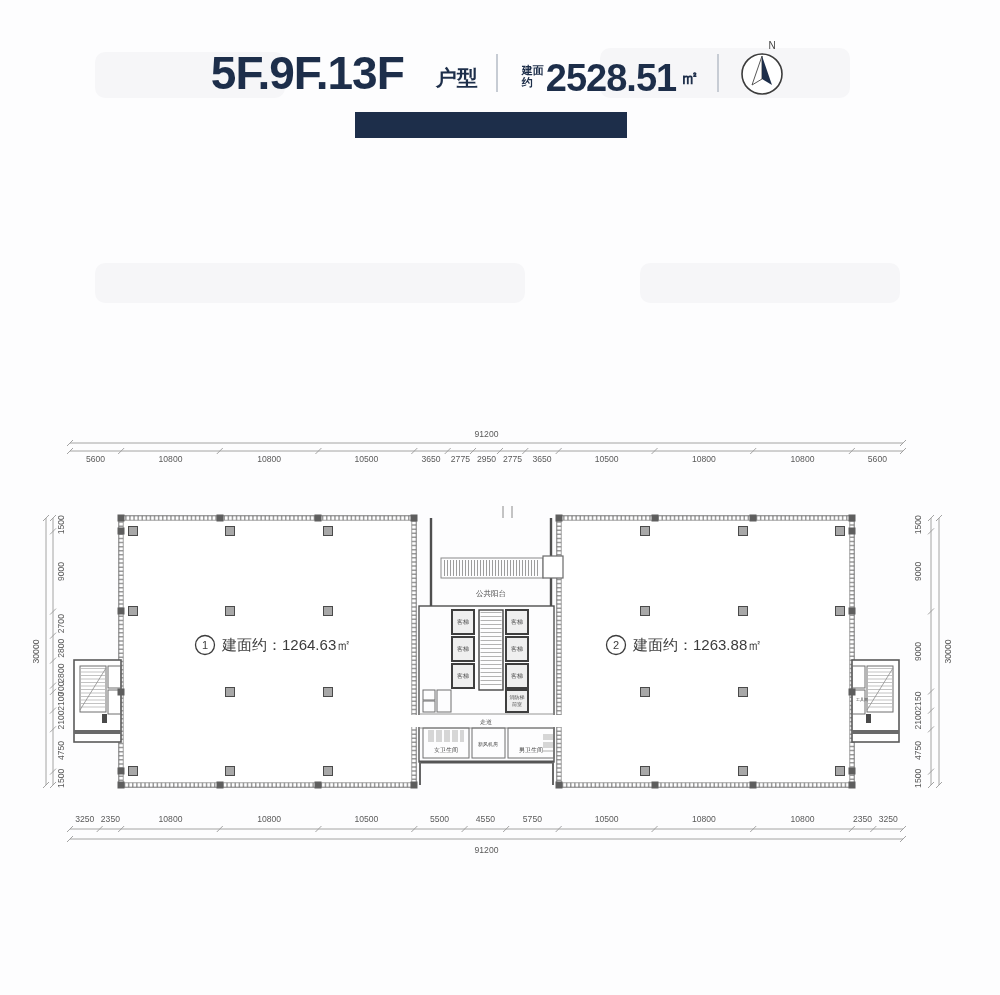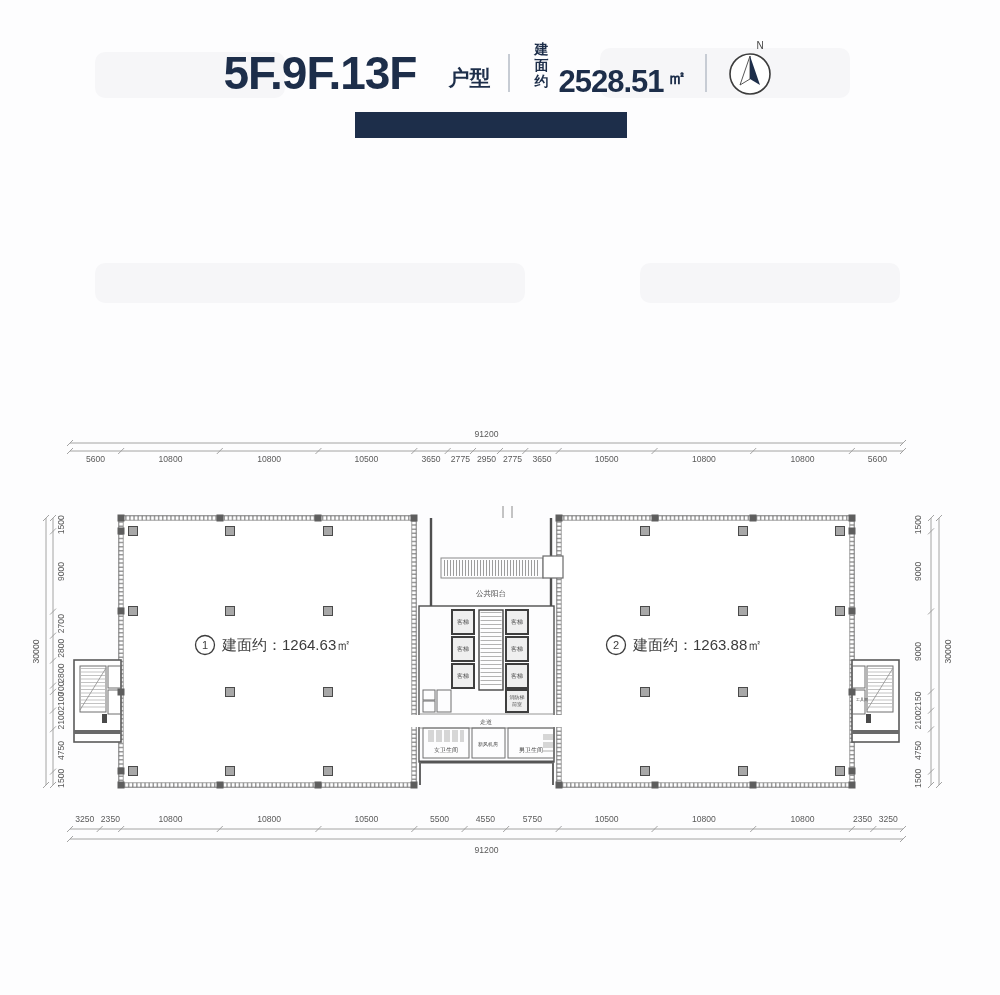--- a/index.html
+++ b/index.html
@@ -4,23 +4,23 @@
 <style>
   html,body{margin:0;padding:0;background:#ffffff;}
   .page{position:relative;width:1000px;height:995px;background:#fdfdfe;overflow:hidden;
         font-family:"Liberation Sans","DejaVu Sans",sans-serif;}
   .watermark{position:absolute;background:rgba(120,126,138,0.05);border-radius:10px;}
   .header{position:absolute;left:0;top:38px;width:100%;display:flex;justify-content:center;
           align-items:flex-end;gap:0;}
   .floors{font-size:46px;font-weight:bold;line-height:.95;letter-spacing:-1px;}
   .type-suffix{font-size:21px;font-weight:bold;margin:0 0 4px 9px;}
   .vdiv{width:2px;height:38px;background:#c7ccd4;margin:0 18px 4px 18px;}
-  .area-prefix{width:22px;font-size:14px;line-height:1.15;font-weight:bold;margin:0 2px 7px 6px;
+  .area-prefix{width:22px;font-size:11px;line-height:1.15;font-weight:bold;margin:0 2px 7px 6px;
                word-break:break-all;}
-  .area-value{font-size:31px;font-weight:bold;line-height:.95;letter-spacing:-1px;}
+  .area-value{font-size:38px;font-weight:bold;line-height:.95;letter-spacing:-1px;}
   .area-unit{font-size:19px;font-weight:bold;margin:0 0 5px 4px;}
   .navy-bar{position:absolute;left:355px;top:112px;width:272px;height:26px;}
   svg{font-family:"Liberation Sans","DejaVu Sans",sans-serif;}
   svg text{text-anchor:middle;fill:#555;}
   .dl{stroke:#9a9a9a;stroke-width:0.9;}
   .dt{font-size:8.6px;fill:#5a5a5a;}
   .wall-thin{stroke:#6a6a6a;stroke-width:0.9;fill:none;}
   .wall-mid{stroke:#9a9a9a;stroke-width:4.5;fill:#ffffff;stroke-dasharray:1.5 2.6;}
   .wall-in{stroke:#8a8a8a;stroke-width:0.8;fill:none;}
   .core-wall{stroke:#4f4f4f;fill:none;}

